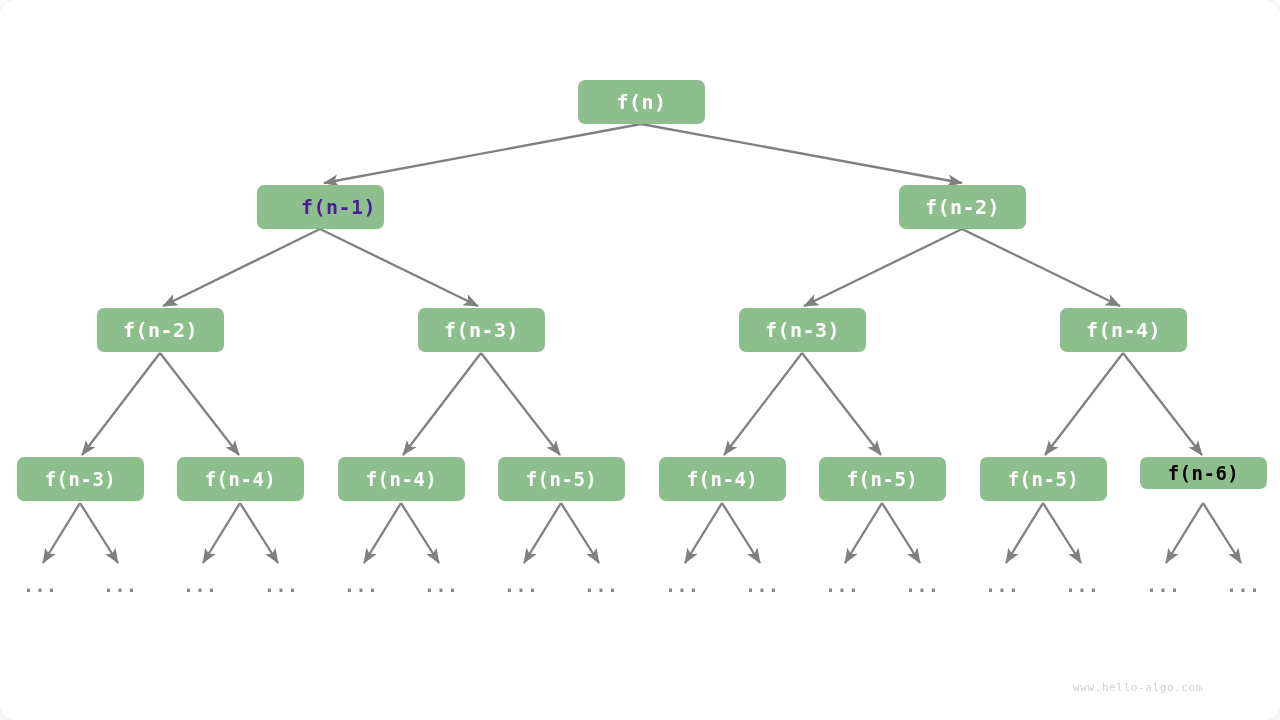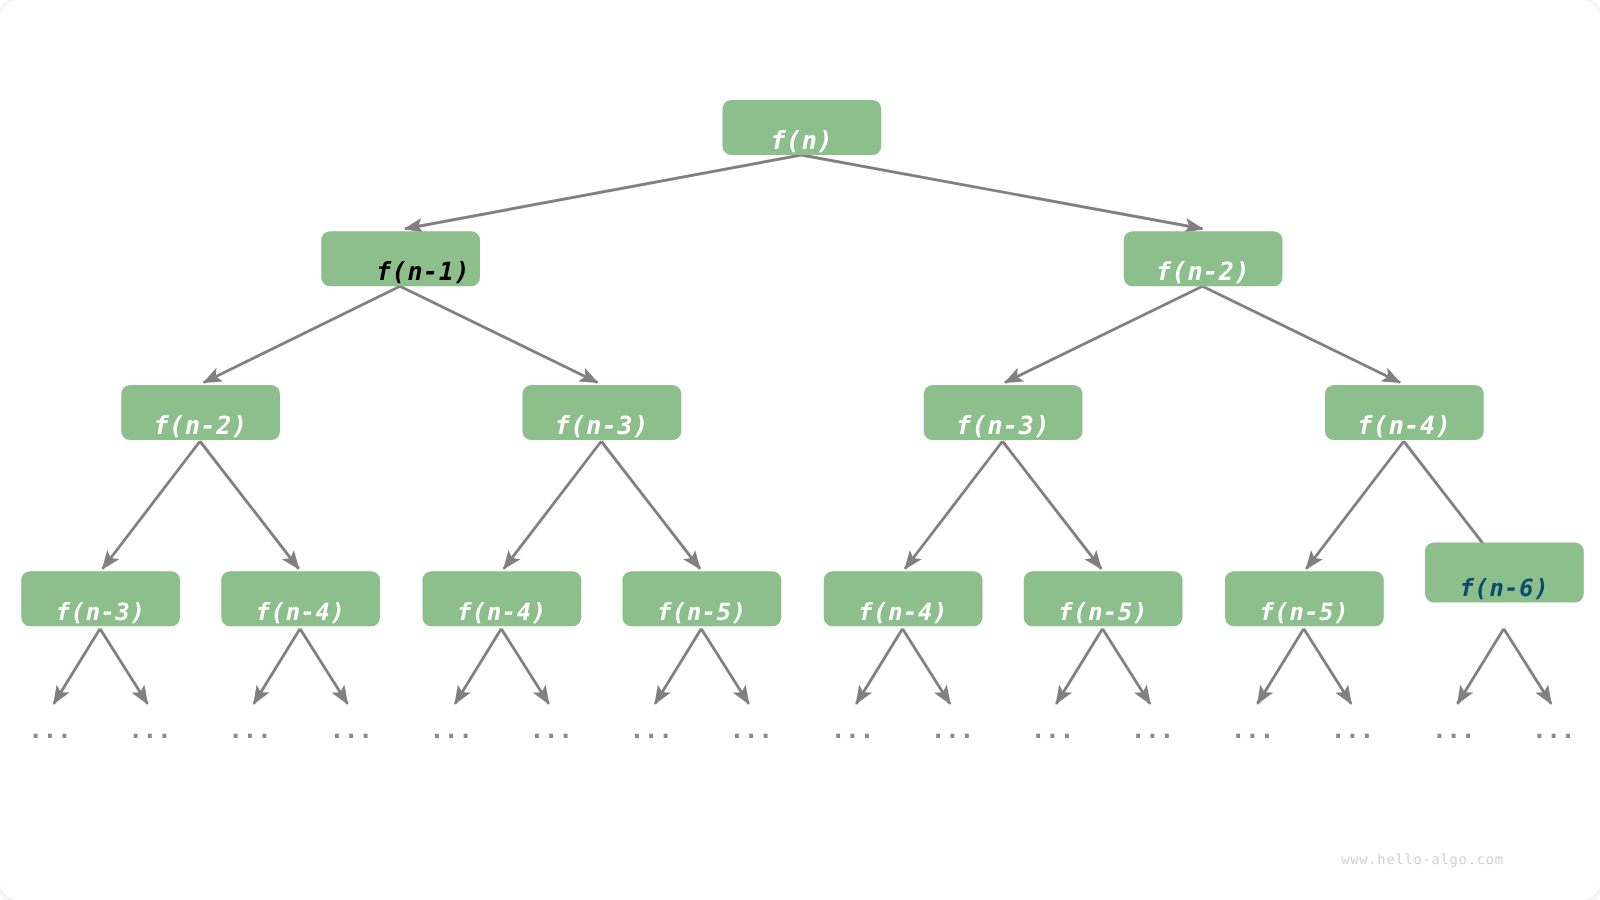--- a/index.html
+++ b/index.html
@@ -24,31 +24,30 @@
   #edge-layer {
     position: absolute;
     left: 0; top: 0;
     width: 1280px;
     height: 720px;
     pointer-events: none;
   }
   .node {
     position: absolute;
     display: flex;
-    align-items: flex-end;
+    align-items: center;
     justify-content: center;
     background: #8DBF8D;
     border-radius: 7px;
     color: #ffffff;
     font-family: "DejaVu Sans Mono", "Liberation Mono", monospace;
     font-weight: bold;
     letter-spacing: 0.5px;
     box-sizing: border-box;
     white-space: nowrap;
-    font-style: italic;
   }
   .ellipsis {
     position: absolute;
     color: #8a8a8a;
     font-family: "DejaVu Sans Mono", "Liberation Mono", monospace;
     font-weight: bold;
     text-align: center;
     line-height: 1;
     white-space: nowrap;
     transform: translate(-50%, -50%);
@@ -104,21 +103,21 @@
         <line x1="1043" y1="503" x2="1081" y2="563" stroke="#808080" stroke-width="2.3" marker-end="url(#arrowhead)"></line>
         <line x1="1203" y1="503" x2="1166" y2="563" stroke="#808080" stroke-width="2.3" marker-end="url(#arrowhead)"></line>
         <line x1="1203" y1="503" x2="1241" y2="563" stroke="#808080" stroke-width="2.3" marker-end="url(#arrowhead)"></line>
       </g>
   </svg>
 
   <div id="nodes-group">
       <div class="node" style="left: 578px; top: 80px; width: 127px; height: 44px; font-size: 20px; background: rgb(141, 191, 141); color: rgb(255, 255, 255);">
         <span>f(n)</span>
       </div>
-      <div class="node" style="left: 257px; top: 185px; width: 127px; height: 44px; font-size: 20px; background: rgb(141, 191, 141); color: #000000; padding-left: 36px;">
+      <div class="node" style="left: 257px; top: 185px; width: 127px; height: 44px; font-size: 20px; background: rgb(141, 191, 141); color: #4c1d95; padding-left: 36px;">
         <span>f(n-1)</span>
       </div>
       <div class="node" style="left: 899px; top: 185px; width: 127px; height: 44px; font-size: 20px; background: rgb(141, 191, 141); color: rgb(255, 255, 255);">
         <span>f(n-2)</span>
       </div>
       <div class="node" style="left: 97px; top: 308px; width: 127px; height: 44px; font-size: 20px; background: rgb(141, 191, 141); color: rgb(255, 255, 255);">
         <span>f(n-2)</span>
       </div>
       <div class="node" style="left: 418px; top: 308px; width: 127px; height: 44px; font-size: 20px; background: rgb(141, 191, 141); color: rgb(255, 255, 255);">
         <span>f(n-3)</span>
@@ -143,21 +142,21 @@
       </div>
       <div class="node" style="left: 659px; top: 457px; width: 127px; height: 44px; font-size: 19px; background: rgb(141, 191, 141); color: rgb(255, 255, 255);">
         <span>f(n-4)</span>
       </div>
       <div class="node" style="left: 819px; top: 457px; width: 127px; height: 44px; font-size: 19px; background: rgb(141, 191, 141); color: rgb(255, 255, 255);">
         <span>f(n-5)</span>
       </div>
       <div class="node" style="left: 980px; top: 457px; width: 127px; height: 44px; font-size: 19px; background: rgb(141, 191, 141); color: rgb(255, 255, 255);">
         <span>f(n-5)</span>
       </div>
-      <div class="node" style="left: 1140px; top: 434px; width: 127px; height: 48px; font-size: 19px; background: rgb(141, 191, 141); color: #0c4a6e;">
+      <div class="node" style="left: 1140px; top: 457px; width: 127px; height: 32px; font-size: 19px; background: rgb(141, 191, 141); color: #000000;">
         <span>f(n-6)</span>
       </div>
     </div>
   <div id="leaves-group">
       <div class="ellipsis" style="left: 40px; top: 585px; color: rgb(138, 138, 138); font-size: 19px;">...</div>
       <div class="ellipsis" style="left: 120px; top: 585px; color: rgb(138, 138, 138); font-size: 19px;">...</div>
       <div class="ellipsis" style="left: 200px; top: 585px; color: rgb(138, 138, 138); font-size: 19px;">...</div>
       <div class="ellipsis" style="left: 281px; top: 585px; color: rgb(138, 138, 138); font-size: 19px;">...</div>
       <div class="ellipsis" style="left: 361px; top: 585px; color: rgb(138, 138, 138); font-size: 19px;">...</div>
       <div class="ellipsis" style="left: 441px; top: 585px; color: rgb(138, 138, 138); font-size: 19px;">...</div>

